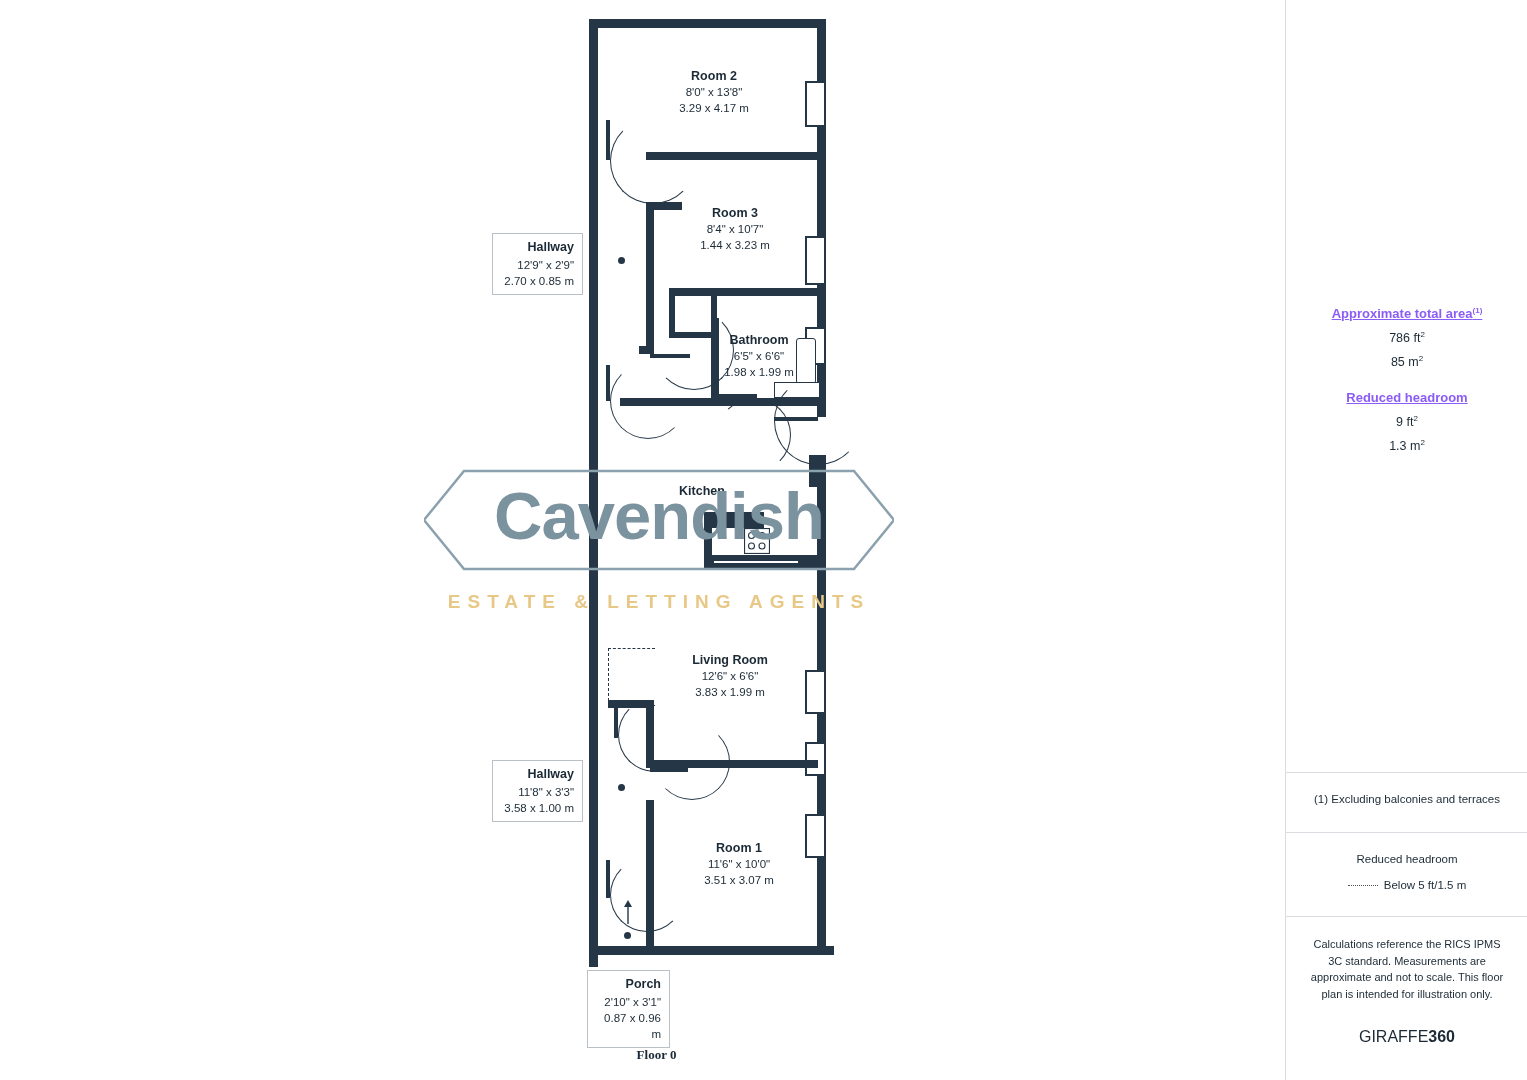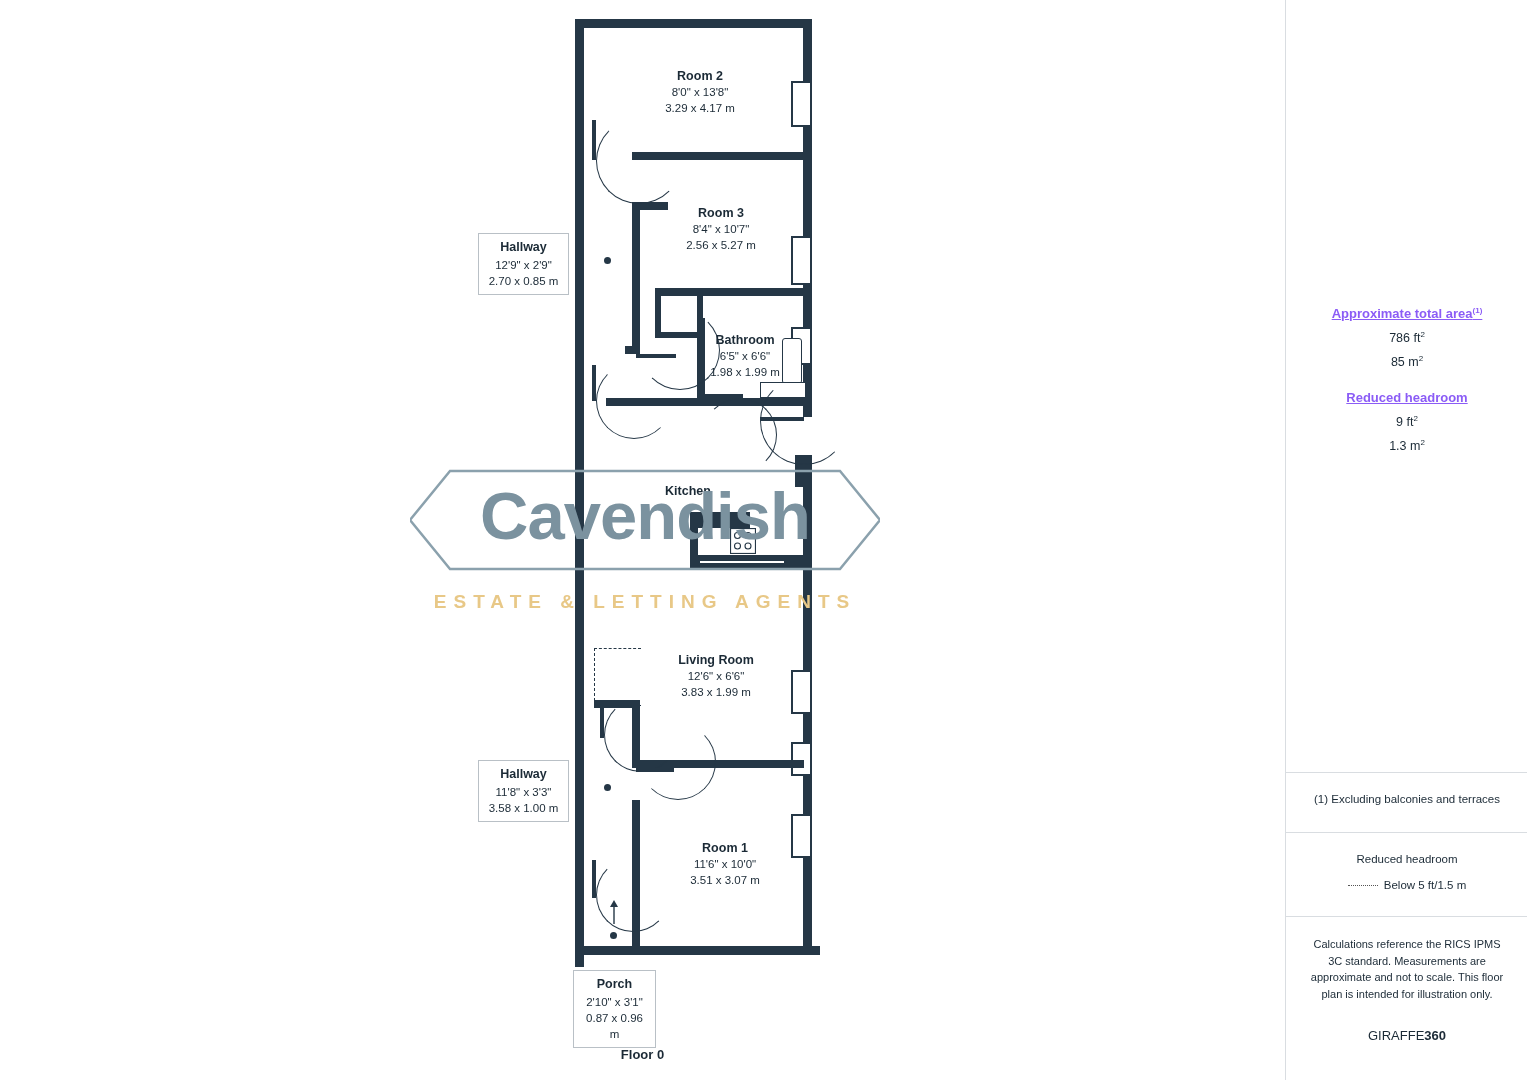--- a/index.html
+++ b/index.html
@@ -1,36 +1,36 @@
 <!DOCTYPE html>
 <html><head>
 <meta charset="utf-8">
 <style>
   html,body{margin:0;padding:0;}
   body{
     width:1527px;height:1080px;background:#ffffff;
     font-family:"Liberation Sans", sans-serif;
     color:#1b2a36;position:relative;overflow:hidden;
   }
-  .plan-area{position:absolute;left:0;top:0;width:1285px;height:1080px;}
+  .plan-area{position:absolute;left:14px;top:0;width:1285px;height:1080px;}
   .sidebar{position:absolute;left:1285px;top:0;width:242px;height:1080px;border-left:1px solid #d9dde1;box-sizing:border-box;}
 
   
   .wall{position:absolute;background:#253746;}
   .thinwall{position:absolute;background:#253746;}
   .win{position:absolute;background:#ffffff;border:2px solid #253746;box-sizing:border-box;}
 
   
   .room-label{position:absolute;text-align:center;line-height:1.38;}
   .room-label .nm{font-size:12.5px;font-weight:bold;color:#1b2a36;}
   .room-label .d1{font-size:11.5px;color:#1b2a36;}
   .room-label .d2{font-size:11.5px;color:#1b2a36;}
 
   
-  .callout{position:absolute;border:1px solid #b9c0c6;background:#fff;text-align:center;padding:5px 8px;box-sizing:border-box;line-height:1.4;}
+  .callout{position:absolute;border:1px solid #b9c0c6;background:#fff;text-align:right;padding:5px 8px;box-sizing:border-box;line-height:1.4;}
   .callout .nm{font-size:12.5px;font-weight:bold;}
   .callout .d1,.callout .d2{font-size:11.5px;}
 
   
   .door-arc{position:absolute;border:1.4px solid #253746;border-radius:50%;}
   .door-leaf{position:absolute;background:#253746;}
 
   
   .wm{position:absolute;left:410px;top:455px;width:470px;height:190px;pointer-events:none;}
   .wm-shape{position:absolute;left:0;top:10px;width:470px;height:110px;}
@@ -41,21 +41,21 @@
   .floor-title{position:absolute;left:0;width:1285px;text-align:center;font-size:13px;font-weight:bold;}
 
   
   .sb-block{position:absolute;left:0;width:242px;text-align:center;box-sizing:border-box;}
   .sb-title{font-size:13px;font-weight:bold;color:#8b5cf6;text-decoration:underline;}
   .sb-val{font-size:12.5px;color:#1b2a36;margin-top:9px;}
   .sb-sep{position:absolute;left:0;width:242px;height:1px;background:#d9dde1;}
   .sb-note{font-size:11px;color:#1b2a36;line-height:1.5;}
   .sb-small{font-size:11.5px;color:#1b2a36;}
   .dash-line{display:inline-block;width:30px;border-top:1.5px dotted #555;vertical-align:middle;margin-right:6px;}
-  .brand{font-size:13px;color:#1b2a36;}
+  .brand{font-size:16px;color:#1b2a36;}
   .brand b{font-weight:bold;}
   sup{font-size:8px;}
   .sup-small{font-size:8px;vertical-align:super;}
 </style>
 </head>
 <body>
 
 <div class="plan-area">
 
   <div class="wall" style="left:575px;top:19px;width:237px;height:9px;"></div>
@@ -163,21 +163,21 @@
 
   <div class="room-label" style="left:620px;top:68px;width:160px;">
     <div class="nm">Room 2</div>
     <div class="d1">8'0" x 13'8"</div>
     <div class="d2">3.29 x 4.17 m</div>
   </div>
 
   <div class="room-label" style="left:641px;top:205px;width:160px;">
     <div class="nm">Room 3</div>
     <div class="d1">8'4" x 10'7"</div>
-    <div class="d2">2.56 x 5.27 m</div>
+    <div class="d2">1.44 x 3.23 m</div>
   </div>
 
   <div class="room-label" style="left:665px;top:332px;width:160px;">
     <div class="nm">Bathroom</div>
     <div class="d1">6'5" x 6'6"</div>
     <div class="d2">1.98 x 1.99 m</div>
   </div>
 
   <div class="room-label" style="left:608px;top:483px;width:160px;">
     <div class="nm">Kitchen</div>
@@ -214,21 +214,21 @@
   </div>
 
   <div class="wm">
     <svg class="wm-shape" viewBox="0 0 470 110" preserveAspectRatio="none">
       <polygon points="0,55 40,6 430,6 470,55 430,104 40,104" fill="none" stroke="#8ba1ad" stroke-width="2.5"></polygon>
     </svg>
     <div class="wm-text">Cavendish</div>
     <div class="wm-sub">ESTATE &amp; LETTING AGENTS</div>
   </div>
 
-  <div class="floor-title" style="top:1047px;">Floor 0</div>
+  <div class="floor-title" style="top:1047px;font-family:Liberation Serif, serif;">Floor 0</div>
 </div>
 
 <div class="sidebar">
 
   <div class="sb-block" style="top:306px;">
     <div class="sb-title">
       <span>Approximate total area</span><span class="sup-small">(1)</span>
     </div>
     <div class="sb-val"><span>786 ft</span><sup>2</sup></div>
     <div class="sb-val"><span>85 m</span><sup>2</sup></div>

